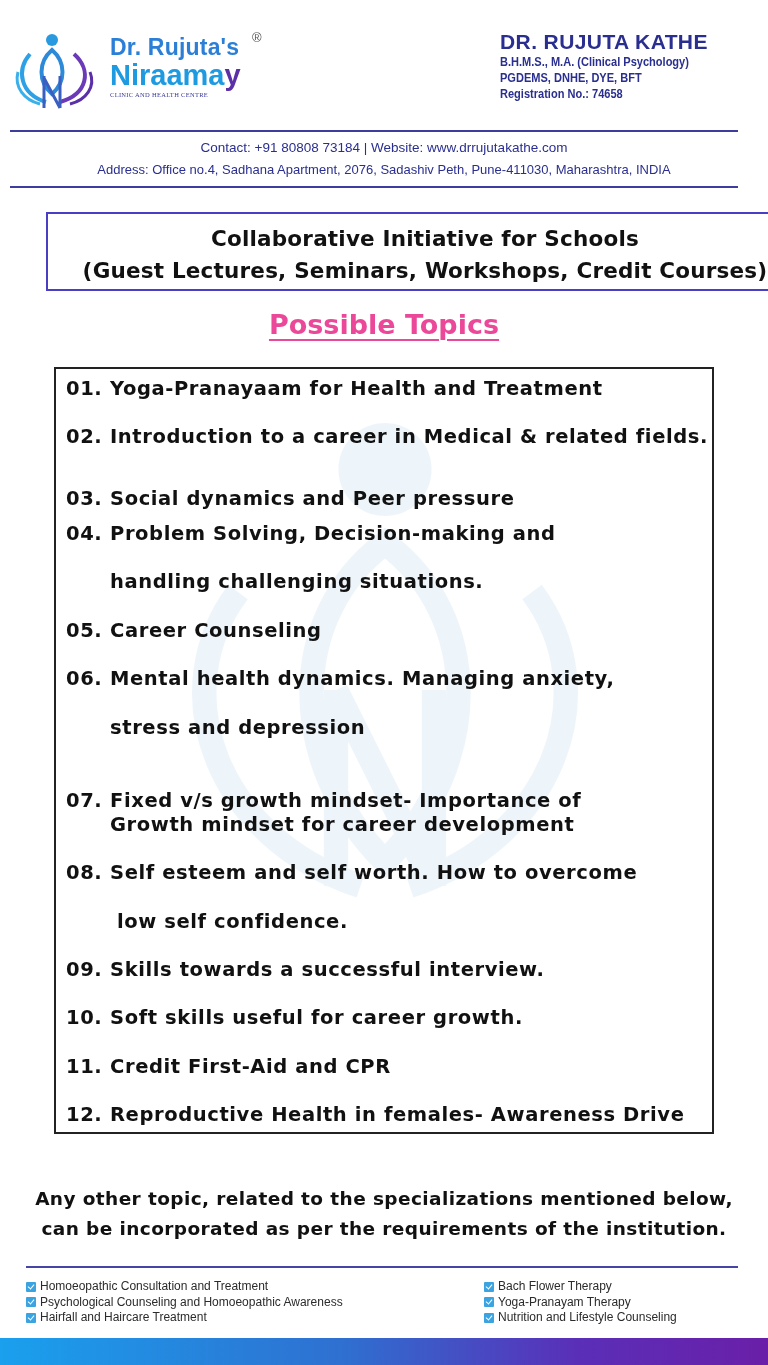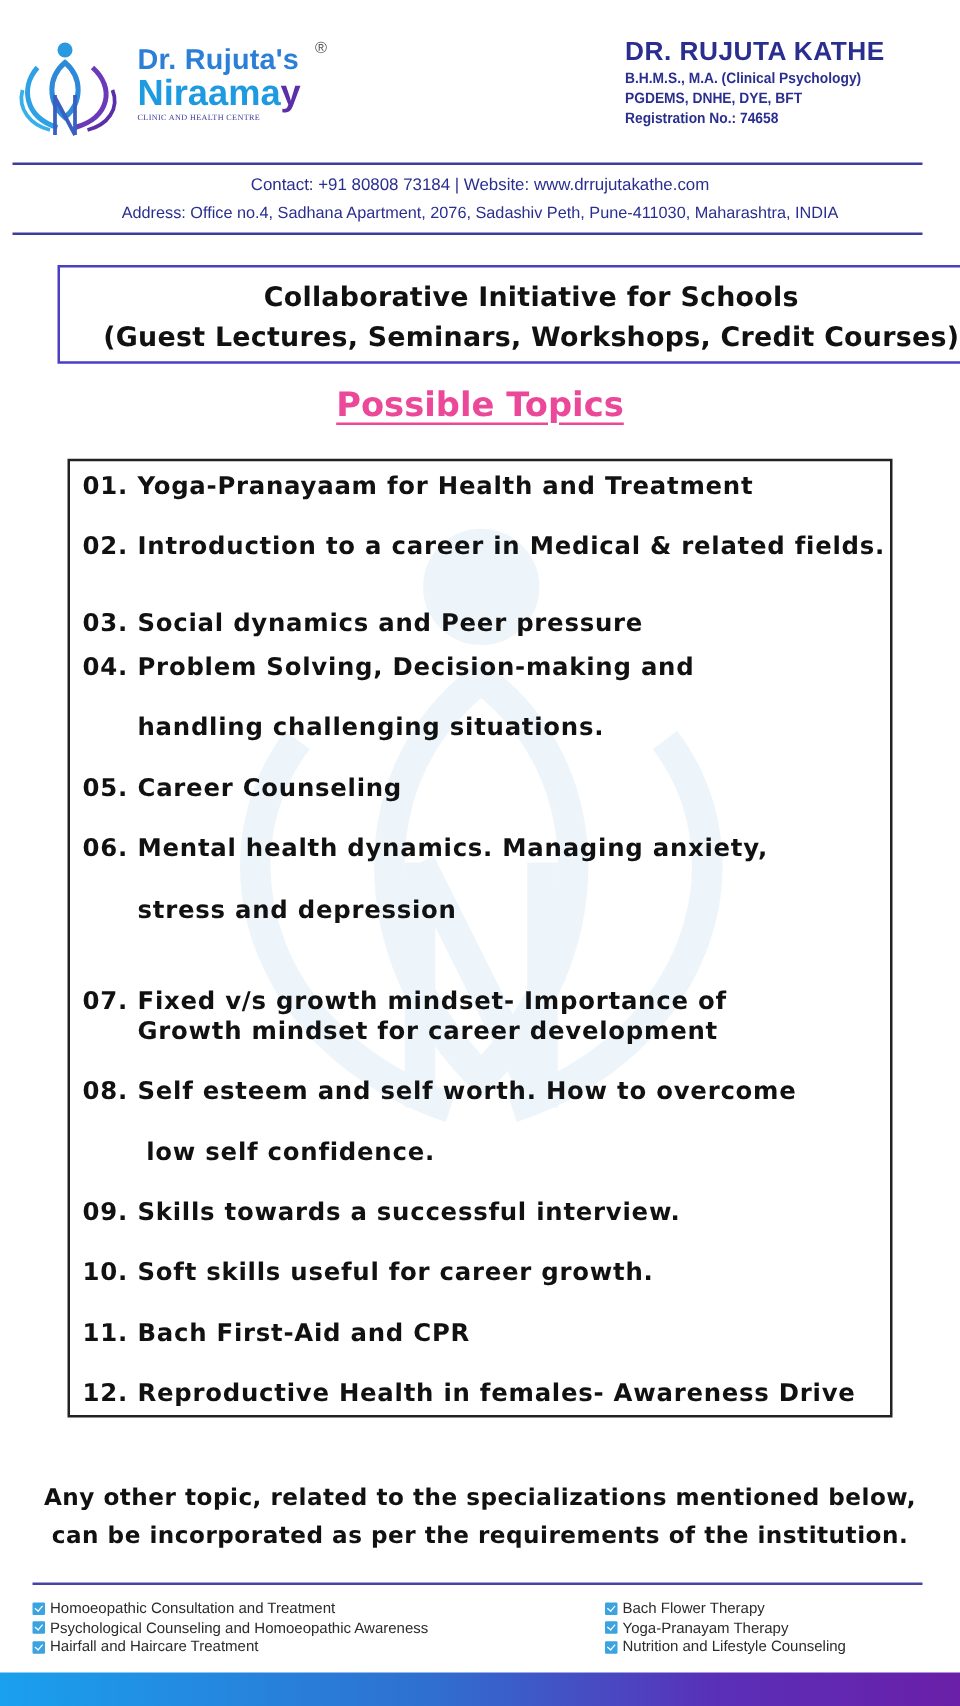--- a/index.html
+++ b/index.html
@@ -108,21 +108,21 @@
   <div class="topic-line cont" style="top:201px;">handling challenging situations.</div>
   <div class="topic-line" style="top:250px;"><span class="num">05.</span><span>Career Counseling</span></div>
   <div class="topic-line" style="top:298px;"><span class="num">06.</span><span>Mental health dynamics. Managing anxiety,</span></div>
   <div class="topic-line cont" style="top:347px;">stress and depression</div>
   <div class="topic-line" style="top:388px;margin-top:32px;"><span class="num">07.</span><span>Fixed v/s growth mindset- Importance of</span></div>
   <div class="topic-line cont" style="top:444px;">Growth mindset for career development</div>
   <div class="topic-line" style="top:492px;"><span class="num">08.</span><span>Self esteem and self worth. How to overcome</span></div>
   <div class="topic-line cont2" style="top:541px;">low self confidence.</div>
   <div class="topic-line" style="top:589px;"><span class="num">09.</span><span>Skills towards a successful interview.</span></div>
   <div class="topic-line" style="top:637px;"><span class="num">10.</span><span>Soft skills useful for career growth.</span></div>
-  <div class="topic-line" style="top:686px;"><span class="num">11.</span><span>Bach First-Aid and CPR</span></div>
+  <div class="topic-line" style="top:686px;"><span class="num">11.</span><span>Credit First-Aid and CPR</span></div>
   <div class="topic-line" style="top:734px;"><span class="num">12.</span><span>Reproductive Health in females- Awareness Drive</span></div>
 </div>
 
 <div class="footer-note">
   <div>Any other topic, related to the specializations mentioned below,</div>
   <div>can be incorporated as per the requirements of the institution.</div>
 </div>
 
 <div class="spec-rule"></div>
 

